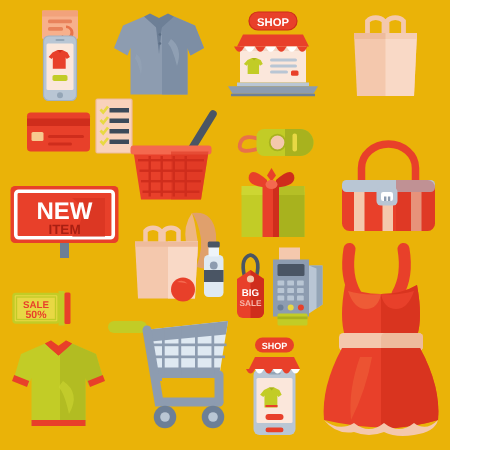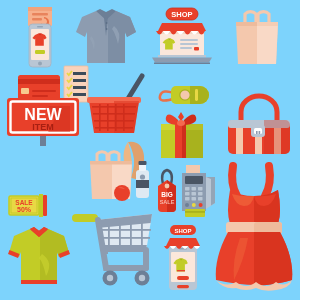--- a/index.html
+++ b/index.html
@@ -1,17 +1,17 @@
 <!DOCTYPE html>
 <html><head>
 <meta charset="utf-8">
 <style>
   html,body{margin:0;padding:0;background:#ffffff;}
   body{width:300px;height:300px;font-family:"Liberation Sans",sans-serif;overflow:hidden;}
-  #stage{position:relative;width:300px;height:300px;background:#7dd3fc;}
+  #stage{position:relative;width:300px;height:300px;background:#eab308;}
   .icon{position:absolute;}
   svg{display:block;overflow:visible;}
   text{font-family:"Liberation Sans",sans-serif;font-weight:bold;}
 </style>
 </head>
 <body>
 
 <div id="stage">
 
   <div class="icon" style="left:16px;top:6px;width:48px;height:62px;">
@@ -138,21 +138,21 @@
         <path d="M5 23 l1.8 2 l3.2 -4" fill="none" stroke="#e8d844" stroke-width="1.8"></path>
         <rect x="11" y="22" width="13" height="3" fill="#3c4a59"></rect>
       </g>
       <g>
         <path d="M5 30 l1.8 2 l3.2 -4" fill="none" stroke="#e8d844" stroke-width="1.8"></path>
         <rect x="11" y="29" width="13" height="3" fill="#3c4a59"></rect>
       </g>
     </svg>
   </div>
 
-  <div class="icon" style="left:4px;top:94px;width:78px;height:52px;">
+  <div class="icon" style="left:4px;top:120px;width:78px;height:52px;">
     <svg width="78" height="52" viewBox="0 0 78 52">
       <g>
         <rect x="36" y="38" width="6" height="14" fill="#6d7f96"></rect>
       </g>
       <g>
         <rect x="3" y="4" width="72" height="38" rx="3" fill="#e8402a"></rect>
         <rect x="6.5" y="7.5" width="65" height="31" rx="2" fill="none" stroke="#ffffff" stroke-width="2.4"></rect>
         <path d="M44 12 q13 9 0 26 h22 v-26 z" fill="#cf2d1c" opacity="0.5"></path>
       </g>
       <text x="39" y="26" font-size="16" fill="#ffffff" text-anchor="middle">NEW</text>

